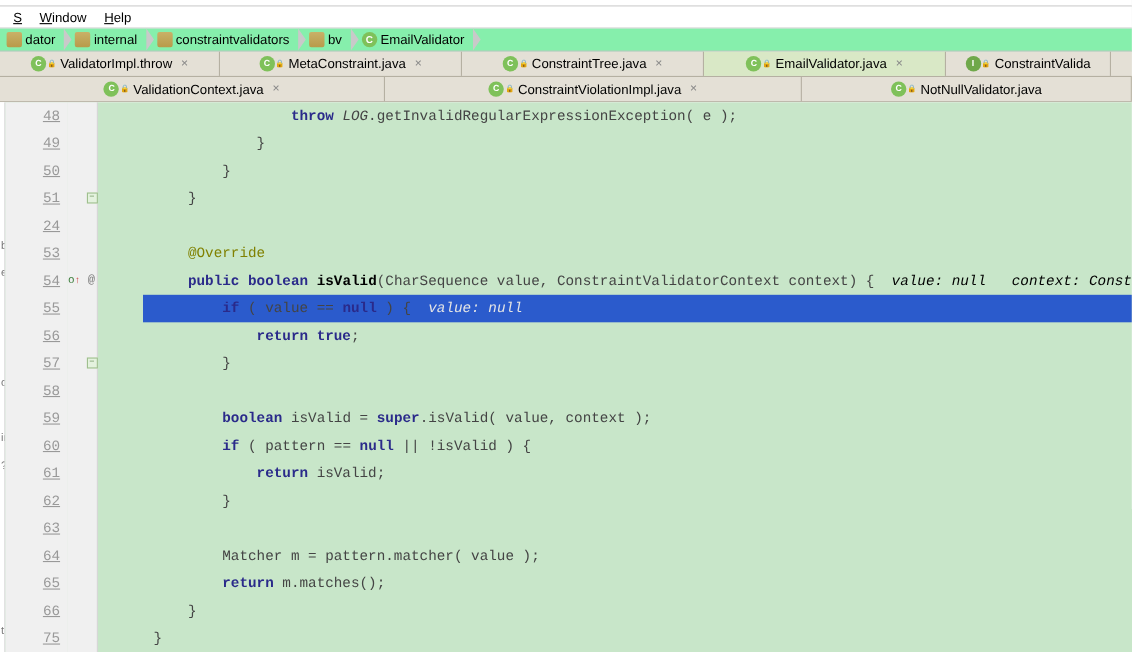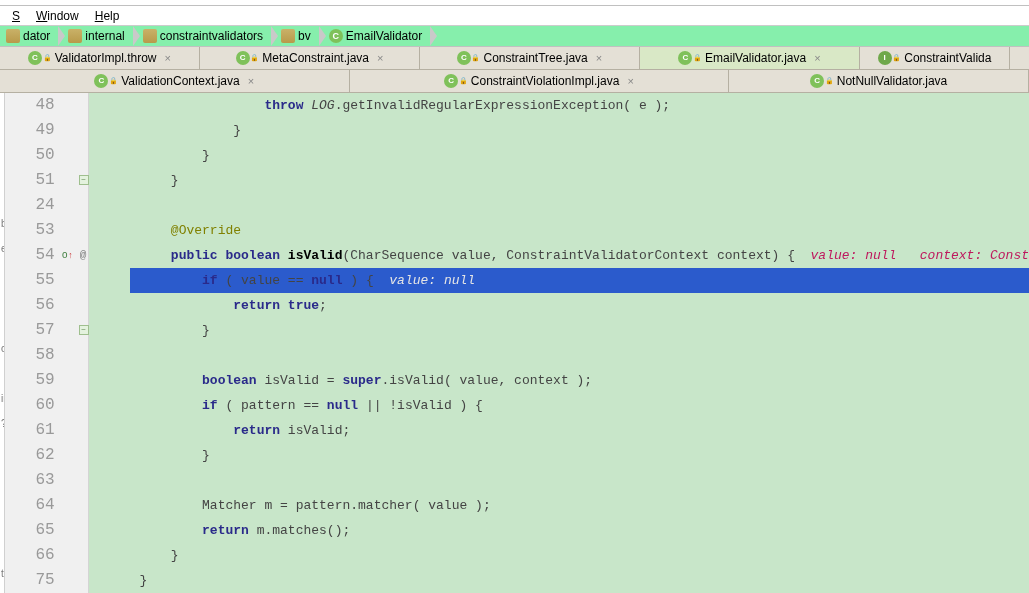--- a/index.html
+++ b/index.html
@@ -20,31 +20,31 @@
   .tab.active { background:#d9e8c6; }
   .tab .ficon { width:14px; height:14px; border-radius:50%; background:#7fc15a; color:#fff; font-size:8px; line-height:14px; text-align:center; font-weight:bold; margin-right:4px; flex-shrink:0; }
   .tab .ficon.iface { background:#6fa84a; }
   .tab .lock { font-size:7px; color:#8c7e55; margin-left:-3px; margin-right:3px; }
   .tab .close { margin-left:8px; color:#888; font-size:11px; }
   .workarea { display:flex; height:523px; background:#fff; }
   .leftstrip { width:18px; background:#fff; border-right:1px solid #d0d0d0; font-size:10px; color:#777; overflow:hidden; }
   .leftstrip div { height:25px; padding-left:1px; white-space:nowrap; }
   .editor { flex:1; display:flex; background:#c8e6c9; position:relative; font-family:"Consolas","Courier New",monospace; font-size:13px; }
   .gutter { width:56px; background:#f0f0f0; color:#999; text-align:right; padding:0 6px 0 0; user-select:none; }
-  .gutter .ln { height:25px; line-height:25px; font-size:16px; position:relative; }
+  .gutter .ln { height:25px; line-height:25px; font-size:13px; position:relative;text-decoration:underline; }
   .iconcol { width:28px; background:#f0f0f0; border-right:1px solid #d4d4d4; }
   .iconcol .mk { height:25px; position:relative; font-size:11px; line-height:25px; text-align:center; }
   .fold { position:absolute; right:-1px; width:10px; height:10px; border:1px solid #9fbf8e; background:#e4f2de; top:7px; font-size:8px; line-height:8px; text-align:center; color:#6a8f5a; }
   .code { flex:1; line-height:25px; white-space:pre; overflow:hidden; }
   .code .row { height:25px; padding-left:10px;margin-left:41px; }
   .code .row.hl { background:#2b5bcc; color:#e8f0ff; }
   .kw { color:#2a2a8a; font-weight:bold; }
   .ann { color:#808000; }
   .pg { color:#444; }
-  .cmt { color:#be185d; font-style:italic; }
+  .cmt { color:#000000; font-style:italic; }
   .hlcmt { color:#e5e5e5; font-style:italic; }
   .fn { color:#000;font-weight:bold; }
 </style>
 </head>
 <body>
 
 <div class="titlebar"></div>
 
 <div class="menubar">
   <span><u>S</u></span>

